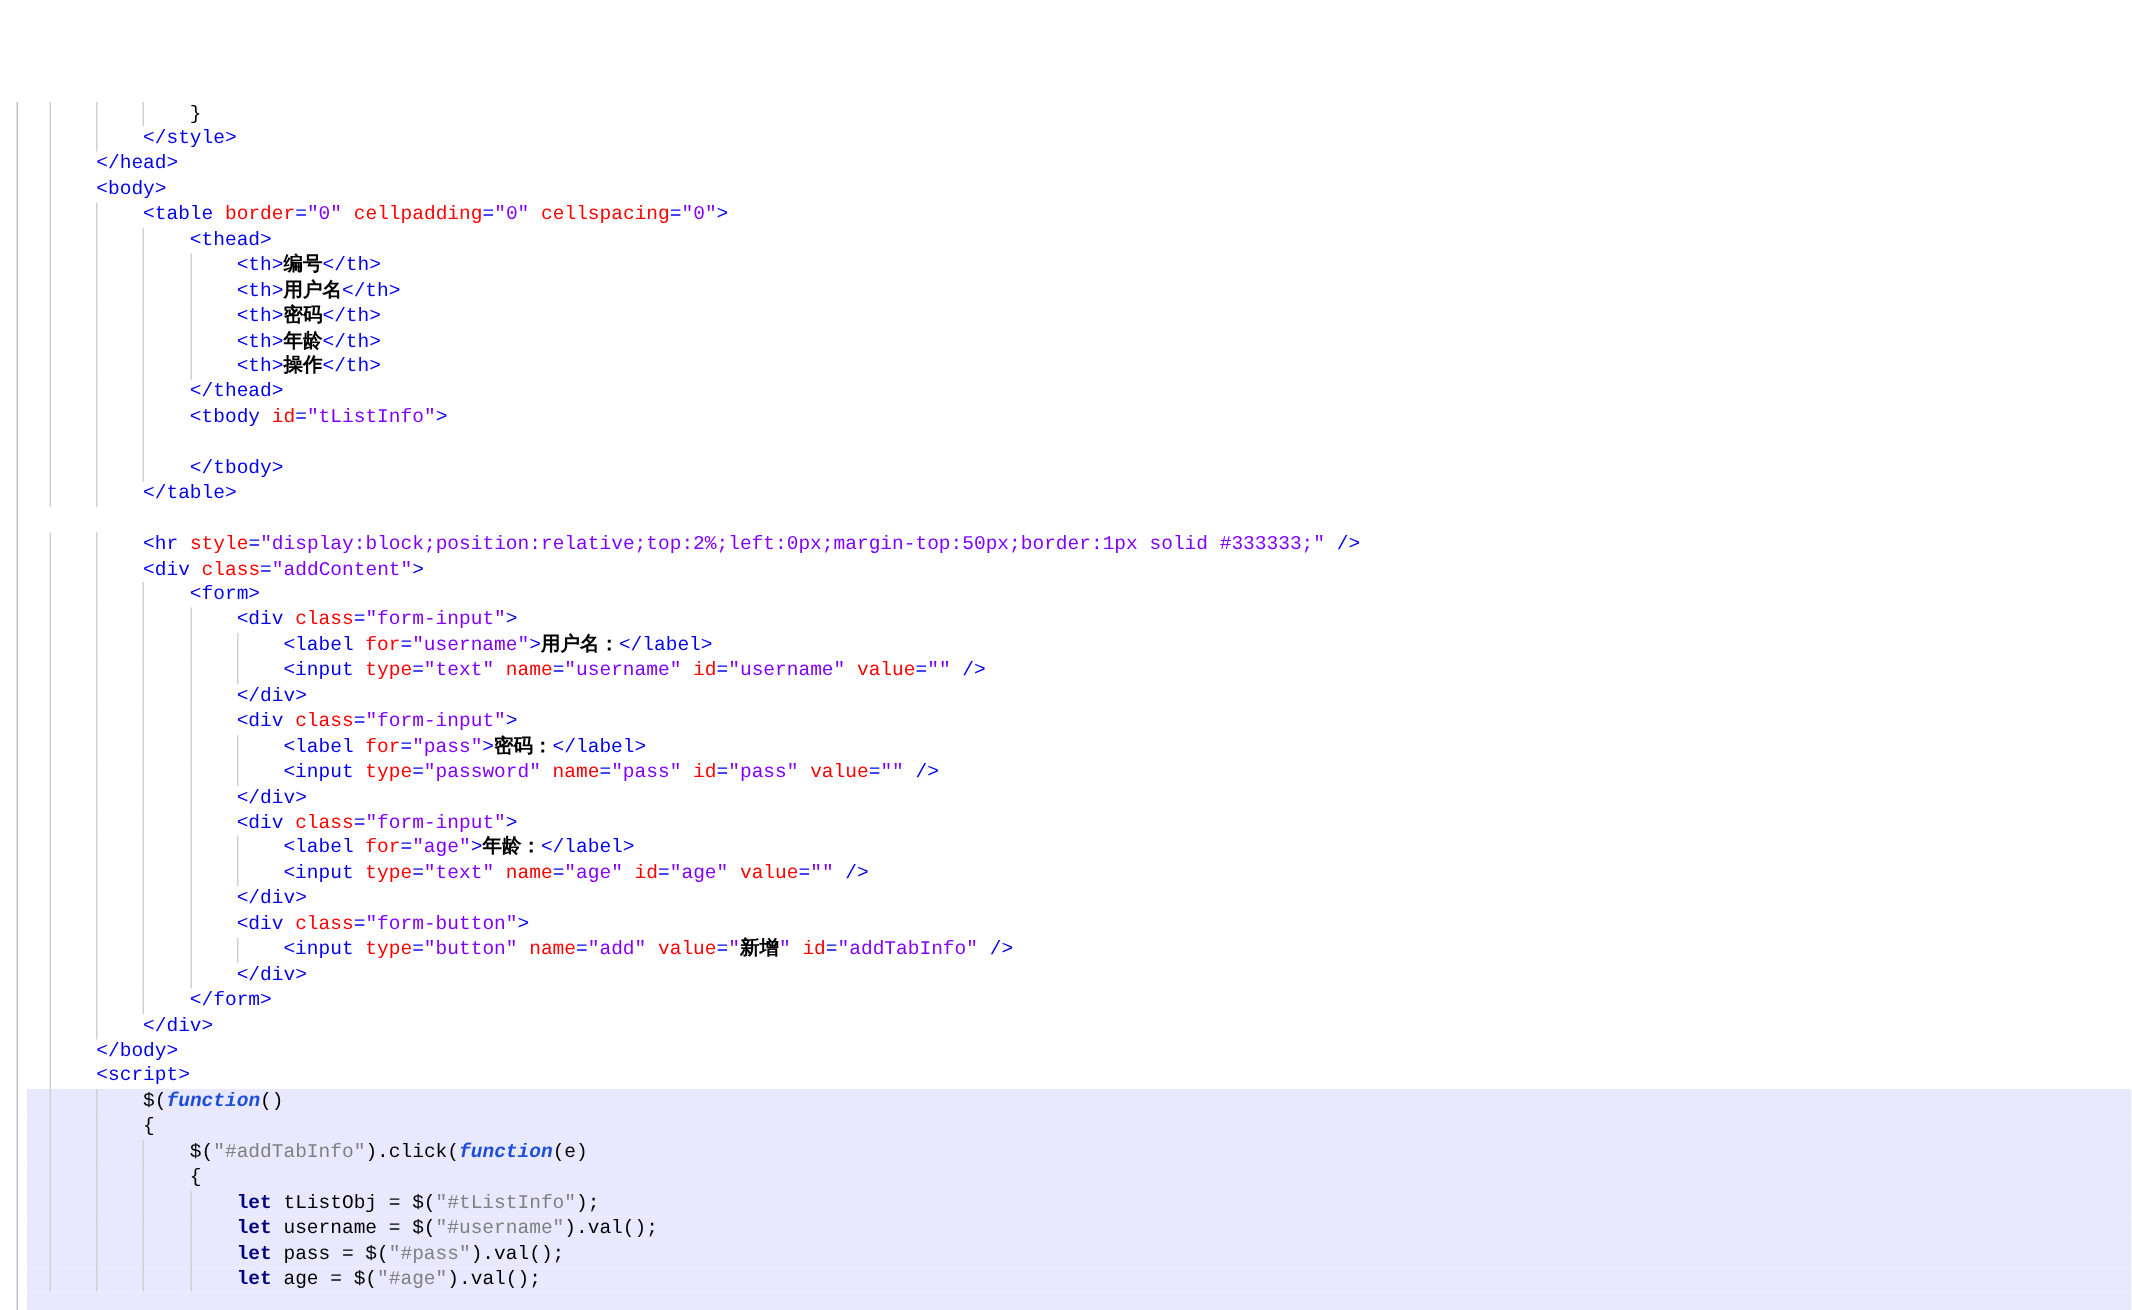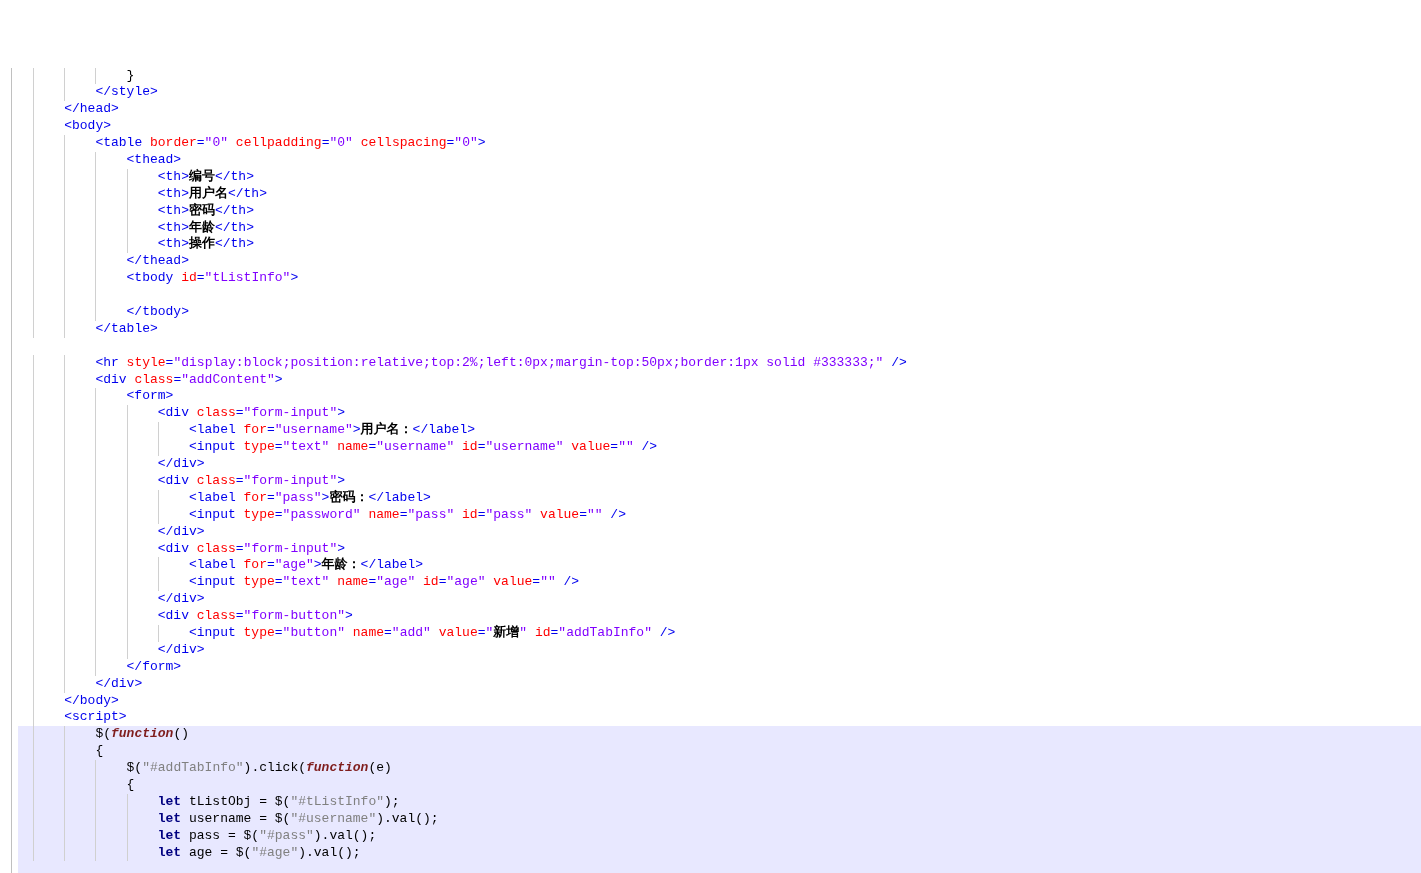--- a/index.html
+++ b/index.html
@@ -40,21 +40,21 @@
 }
 .line.hl {
   background: #e8e8ff;
 }
 .keyword-blue { color: #0000ee; }
 .keyword-navy { color: #000080; font-weight: bold; }
 .attr { color: #ff0000; }
 .val { color: #8000ff; }
 .text-black { color: #000000; font-weight: bold; }
 .str { color: #808080; }
-.func-italic { font-style: italic; font-weight: bold; color: #7f1d1d; }
+.func-italic { font-style: italic; font-weight: bold; color: #1d4ed8; }
 .black { color: #000000; }
 </style>
 </head>
 <body>
 
 
 
 <div class="code-container">
   <div class="gutter">
     <div class="fold-line"></div>

